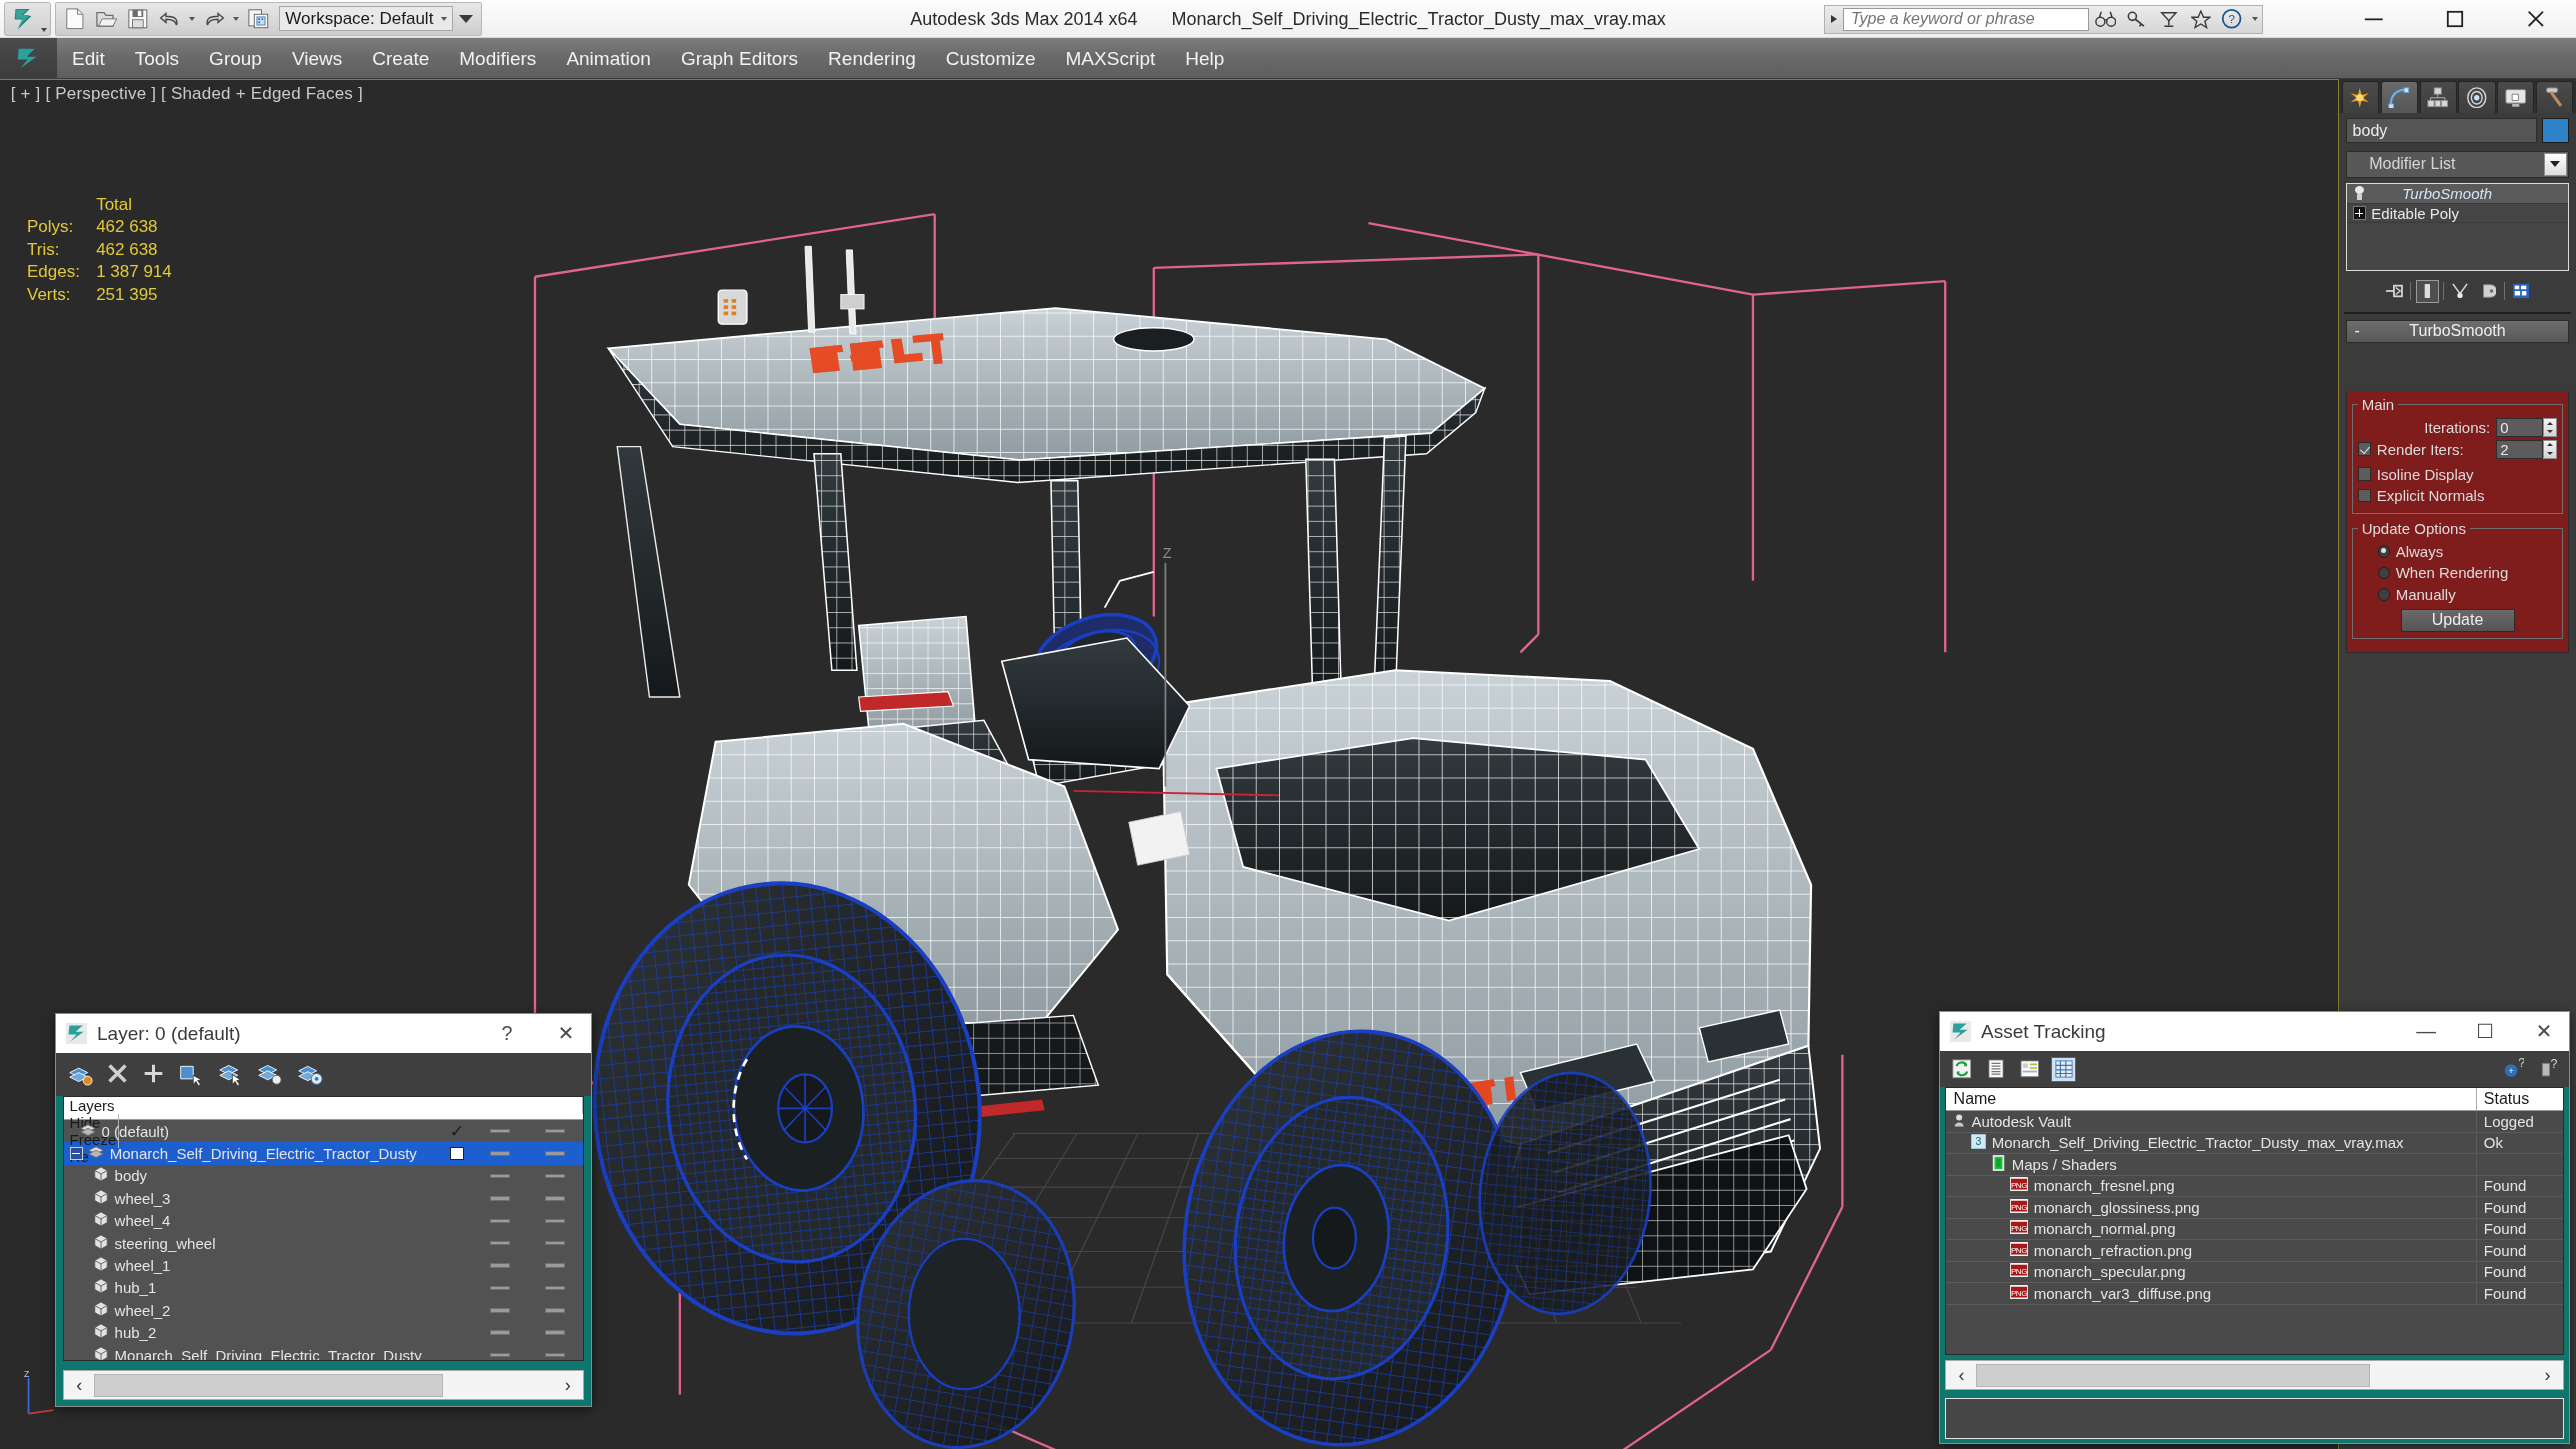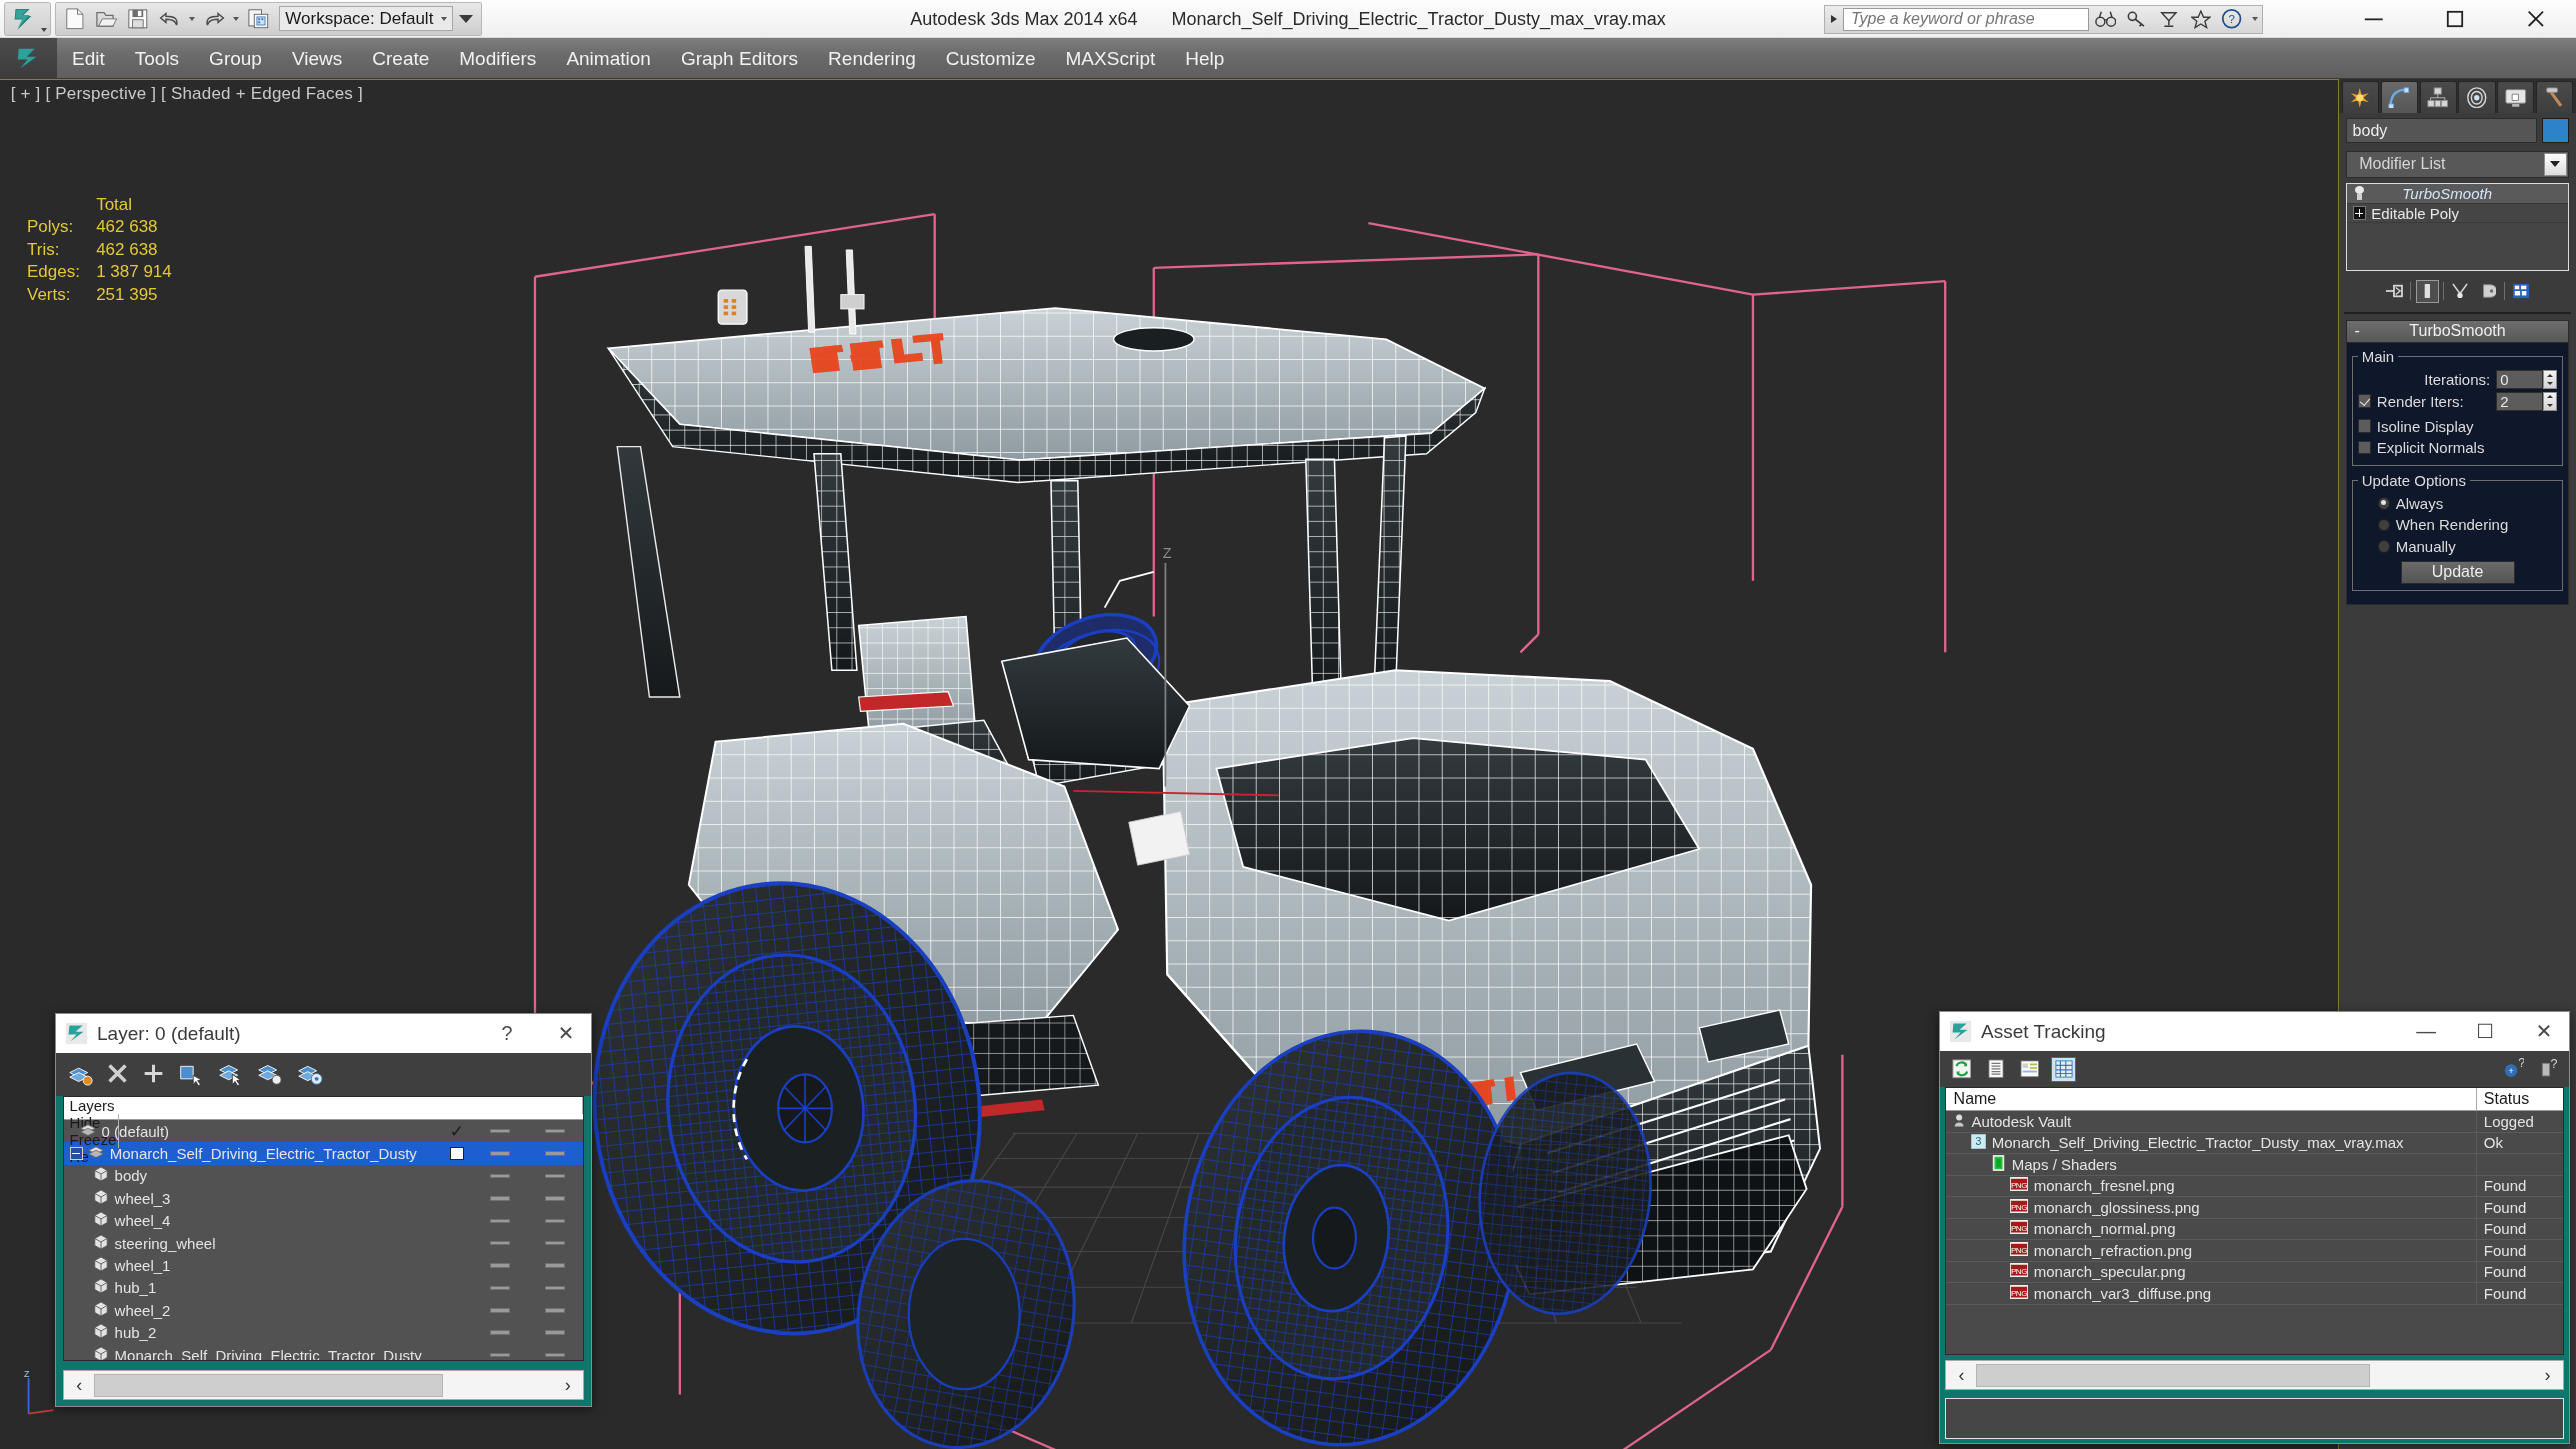--- a/index.html
+++ b/index.html
@@ -67,21 +67,21 @@
      background:#3b3b3b; border-left:1.8px solid #8a7b2e; }
   .cp-tabs { display:flex; height:34px; background:#2e2e2e; padding:1.8px 2.7px 0 2.7px; gap:1.8px;}
   .cp-tab { flex:1; background:linear-gradient(#4a4a4a,#3e3e3e); border:0.9px solid #252525;
      border-bottom:none; display:flex;align-items:center;justify-content:center; border-radius:2.7px 2.7px 0 0;}
   .cp-tab.active { background:linear-gradient(#6a6a6a,#565656); }
   .name-row { display:flex; gap:4.5px; align-items:center; padding:5.4px 7.2px 1.8px 7.2px;}
   .name-field { flex:1; height:25px; background:#555; border:0.9px solid #2c2c2c;
      color:#ededed; font-size:16px; padding:0 5.4px; display:flex;align-items:center;}
   .color-sw { width:27px;height:25px; background:#2e82c8; border:0.9px solid #1c1c1c; }
   .modlist { margin:5.4px 7.2px; height:27px; background:#585858; border:0.9px solid #2c2c2c;
-     display:flex; align-items:center; color:#d6d6d6; font-size:16px; padding-left:12px; }
+     display:flex; align-items:center; color:#d6d6d6; font-size:16px; padding-left:22px; }
   .modlist .lbl{flex:1;}
   .modlist .btn{ width:23px;height:23px; margin:0.9px; background:linear-gradient(#fefefe,#dcdcdc);
      border:0.9px solid #8d8d8d; display:flex;align-items:center;justify-content:center;}
   .modlist .btn i{width:0;height:0;border-left:5.4px solid transparent;border-right:5.4px solid transparent;border-top:6.3px solid #222;}
   .modstack { margin:0 7.2px; height:88px; background:#454545; border:1.8px solid #dcdcdc; overflow:hidden;}
   .modstack .mrow { height:19.7px; display:flex; align-items:center; gap:5.4px; font-size:15px;
      padding-left:5.4px; color:#e8e8e8; border-bottom:0.9px solid #3a3a3a;}
   .modstack .mrow.sel { background:#5a5a5a; }
   .modstack .mrow.sel span.t { font-style:italic; color:#d3e4f7; padding-left:30px; }
   .mbox { width:13.4px;height:13.4px; background:#111; border:0.9px solid #777; position:relative; flex:none;}
@@ -93,21 +93,21 @@
   .mod-toolbar { display:flex; align-items:center; justify-content:center; gap:4.5px;
      height:30px; margin:5.4px 9px 1.8px 9px;}
   .mt-btn{width:23px;height:23px;display:flex;align-items:center;justify-content:center;}
   .mt-btn.framed{border:0.9px solid #9a9a9a;background:#4e4e4e;}
   .mt-sep{width:0.9px;height:18px;background:#6f6f6f;}
   .cp-divider{height:2.7px;margin:5.4px 5.4px;background:linear-gradient(#1f1f1f,#1f1f1f);}
   .rollout { margin:0 7.2px; }
   .rollout-hdr { height:23px; background:linear-gradient(#6d6d6d,#585858); border:0.9px solid #2b2b2b;
      color:#efefef; font-size:16px; display:flex; align-items:center; justify-content:center; position:relative;}
   .rollout-hdr .minus{position:absolute;left:7.2px;}
-  .rollout-body{ border:0.9px solid #2b2b2b; border-top:none; background:#0f172a; padding:5.4px 4.5px 7.2px 4.5px;}
+  .rollout-body{ border:0.9px solid #2b2b2b; border-top:none; background:#7f1d1d; padding:5.4px 4.5px 7.2px 4.5px;margin-top:48px;}
   fieldset.grp { border:0.9px solid #6e6e6e; margin:0 0 6.3px 0; padding:3.6px 5.4px 6.3px 5.4px; }
   fieldset.grp legend { font-size:15px; color:#dcdcdc; padding:0 3.6px; }
   .frow { display:flex; align-items:center; font-size:15px; color:#dcdcdc; height:21.5px; gap:5.4px; }
   .frow.right { justify-content:flex-end; }
   .spin-wrap{display:flex;align-items:center;}
   .spin-field{ width:47px;height:19px;background:#5c5c5c;border:0.9px solid #2d2d2d;color:#e6e6e6;
      font-size:15px;padding-left:3.6px;display:flex;align-items:center;}
   .spin-btns{width:14.3px;height:19px;display:flex;flex-direction:column;background:linear-gradient(#f4f4f4,#d4d4d4);border:0.9px solid #8f8f8f;}
   .spin-btns i{flex:1;display:flex;align-items:center;justify-content:center;}
   .spin-btns i.up:before{content:"";width:0;height:0;border-left:3.6px solid transparent;border-right:3.6px solid transparent;border-bottom:3.6px solid #333;}

